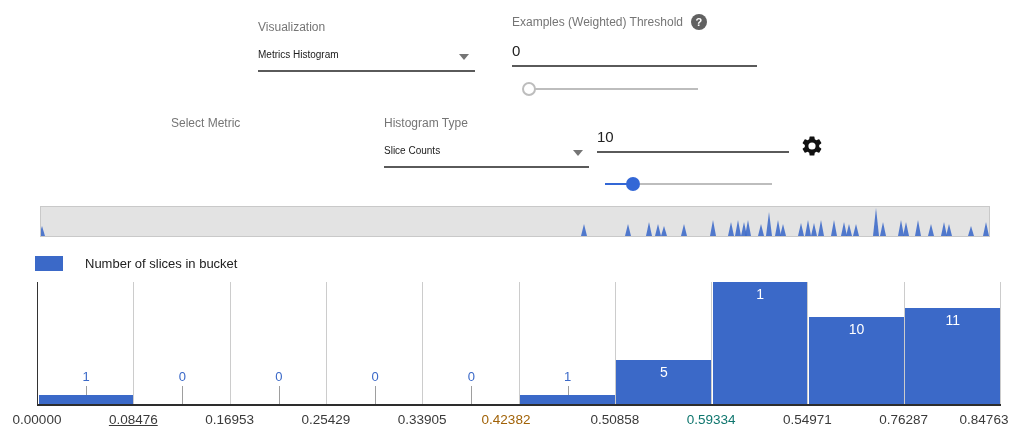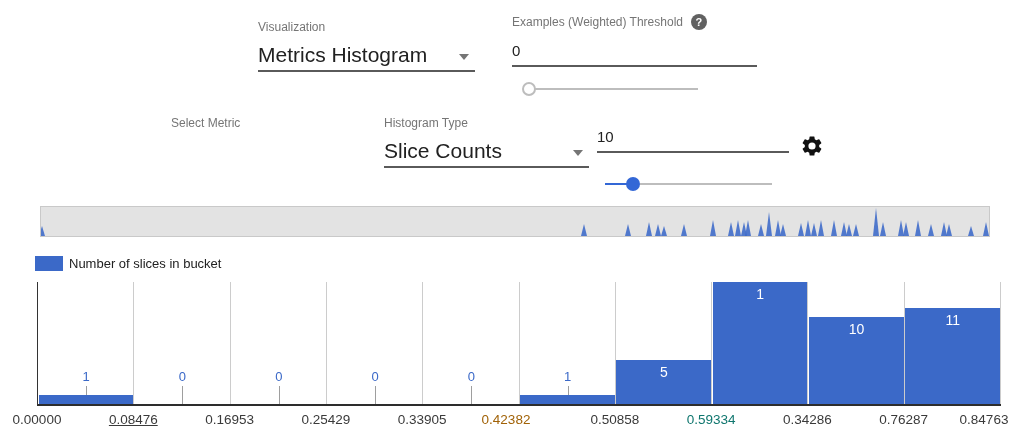--- a/index.html
+++ b/index.html
@@ -4,21 +4,21 @@
 <style>
   html,body{margin:0;padding:0;background:#fff;width:1024px;height:432px;overflow:hidden;
             font-family:"Liberation Sans",sans-serif;}
   #app{position:relative;width:936px;height:432px;background:#fff;}
 
   .ctrl{position:absolute;}
   .ctrl-label{font-size:12px;color:#757575;line-height:14px;white-space:nowrap;}
   .label-row{display:flex;align-items:center;gap:8px;}
   .field{display:flex;align-items:flex-end;justify-content:space-between;
          border-bottom:2px solid #5a5a5a;padding:7px 0 6px;margin-top:5px;}
-  .field-value{font-size:21px;color:#212121;line-height:18px;white-space:nowrap;}
+  .field-value{font-size:10px;color:#212121;line-height:18px;white-space:nowrap;}
   .dd-arrow{width:0;height:0;border-left:5px solid transparent;border-right:5px solid transparent;
             border-top:6px solid #757575;margin:0 6px 4px 0;}
   .text-input{border:none;outline:none;background:transparent;width:100%;
               font:15px "Liberation Sans",sans-serif;color:#212121;padding:7px 0 6px;margin-top:5px;}
   .input-wrap{border-bottom:2px solid #5a5a5a;margin-top:0;}
 
   .slider{position:absolute;height:14px;}
   .slider-track{position:absolute;top:6px;height:2px;background:#bdbdbd;}
   .slider-fill{position:absolute;top:6px;height:2px;background:#3367d6;}
   .thumb-hollow{position:absolute;width:10px;height:10px;border:2px solid #bdbdbd;background:#fff;
@@ -26,21 +26,21 @@
   .thumb-filled{position:absolute;width:14px;height:14px;background:#3367d6;border-radius:50%;top:0;}
 
   .icon-btn{position:absolute;cursor:pointer;background:none;border:none;padding:0;}
   .help-circle{width:16px;height:16px;border-radius:50%;background:#616161;color:#fff;
                font-size:11px;font-weight:bold;display:flex;align-items:center;justify-content:center;}
 
   #overview{position:absolute;left:40px;top:206px;width:948px;height:29px;
             background:#e3e3e3;border:1px solid #c9c9c9;}
   #overview svg{display:block;}
 
-  #legend{position:absolute;left:35px;top:256px;display:flex;align-items:center;gap:6px;}
+  #legend{position:absolute;left:35px;top:256px;display:flex;align-items:center;gap:22px;}
   .legend-swatch{width:28px;height:15px;}
   .legend-text{font-size:13px;color:#212121;}
 
   #chart{position:absolute;left:0;top:282px;width:1024px;height:150px;}
   #plot{position:absolute;left:37px;top:0;width:963px;height:122px;
         border-left:1px solid #333;border-bottom:2px solid #2d2d2d;}
   .grid{position:absolute;top:0;bottom:0;width:1px;background:#ccc;}
   .bar{position:absolute;bottom:0;}
   .bar-label-in{position:absolute;font-size:14px;color:#fff;text-align:center;}
   .bar-label-out{position:absolute;font-size:13px;text-align:center;}
@@ -185,18 +185,18 @@
         <div class="bar-label-in" style="left: 889.85px; width: 50px; top: 30.1429px;">11</div>
       </div>
   <div class="xtick" style="left: -8px; color: rgb(58, 58, 58);">0.00000</div>
       <div class="xtick" style="left: 88.3px; color: rgb(58, 58, 58); text-decoration: underline;">0.08476</div>
       <div class="xtick" style="left: 184.6px; color: rgb(58, 58, 58);">0.16953</div>
       <div class="xtick" style="left: 280.9px; color: rgb(58, 58, 58);">0.25429</div>
       <div class="xtick" style="left: 377.2px; color: rgb(58, 58, 58);">0.33905</div>
       <div class="xtick" style="left: 461px; color: #a16207;">0.42382</div>
       <div class="xtick" style="left: 569.8px; color: rgb(58, 58, 58);">0.50858</div>
       <div class="xtick" style="left: 666.1px; color: #0f766e;">0.59334</div>
-      <div class="xtick" style="left: 762.4px; color: rgb(58, 58, 58);">0.34286</div>
+      <div class="xtick" style="left: 762.4px; color: rgb(58, 58, 58);">0.54971</div>
       <div class="xtick" style="left: 858.7px; color: rgb(58, 58, 58);">0.76287</div>
       <div class="xtick" style="left: 939px; color: rgb(58, 58, 58);">0.84763</div>
     </div>
 
 </div>
 
 </body></html>

